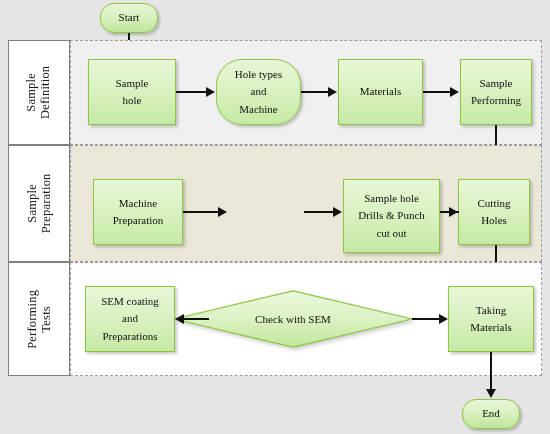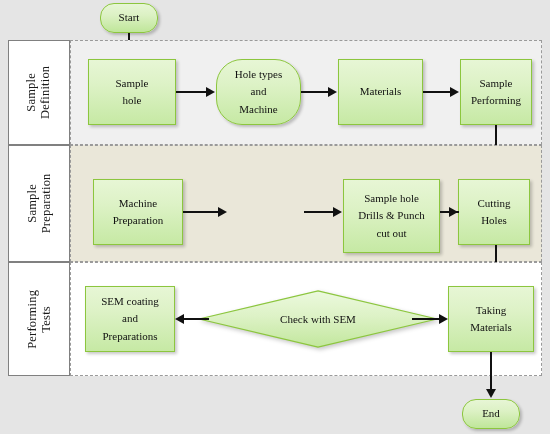--- a/index.html
+++ b/index.html
@@ -170,21 +170,21 @@
   <div class="lane-body" style="left:70px;top:262px;width:472px;height:114px;background:#ffffff;"></div>
 
   <div class="node" style="left:85px;top:286px;width:90px;height:66px;">
     <span class="txt">
       <span>SEM coating</span><br>
       <span>and</span><br>
       <span>Preparations</span>
     </span>
   </div>
 
-  <div class="decision" style="left:198px;top:290px;width:240px;height:58px;">
+  <div class="decision" style="left:173px;top:290px;width:240px;height:58px;">
     <svg width="240" height="58" viewBox="0 0 240 58">
       <defs>
         <linearGradient id="dg" x1="0" y1="0" x2="0" y2="1">
           <stop offset="0%" stop-color="#ecf9de"></stop>
           <stop offset="45%" stop-color="#ddf2c6"></stop>
           <stop offset="100%" stop-color="#c2e79d"></stop>
         </linearGradient>
       </defs>
       <polygon points="120,0.8 239,29 120,57.2 1,29" fill="url(#dg)" stroke="#8cc63e" stroke-width="1.2"></polygon>
     </svg>

